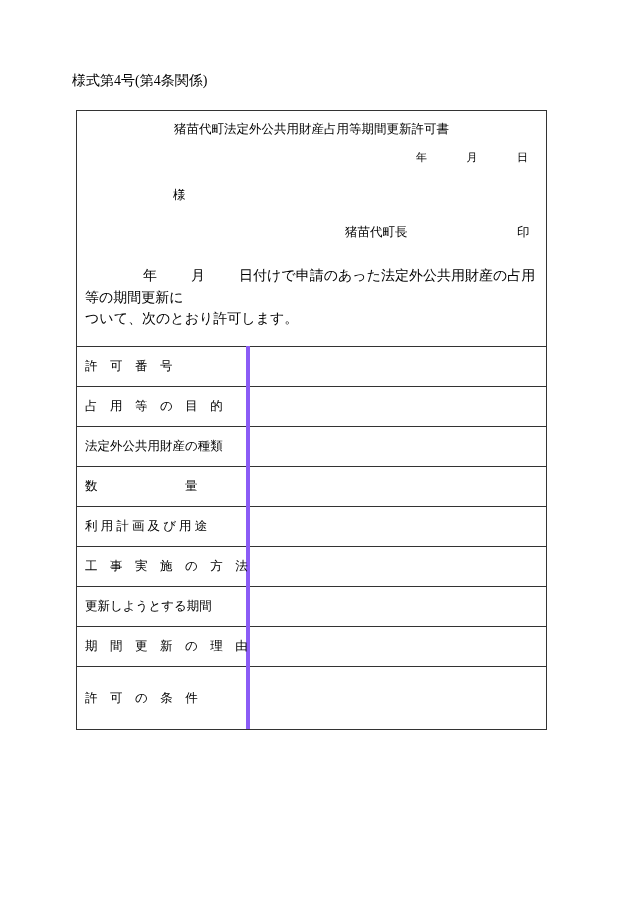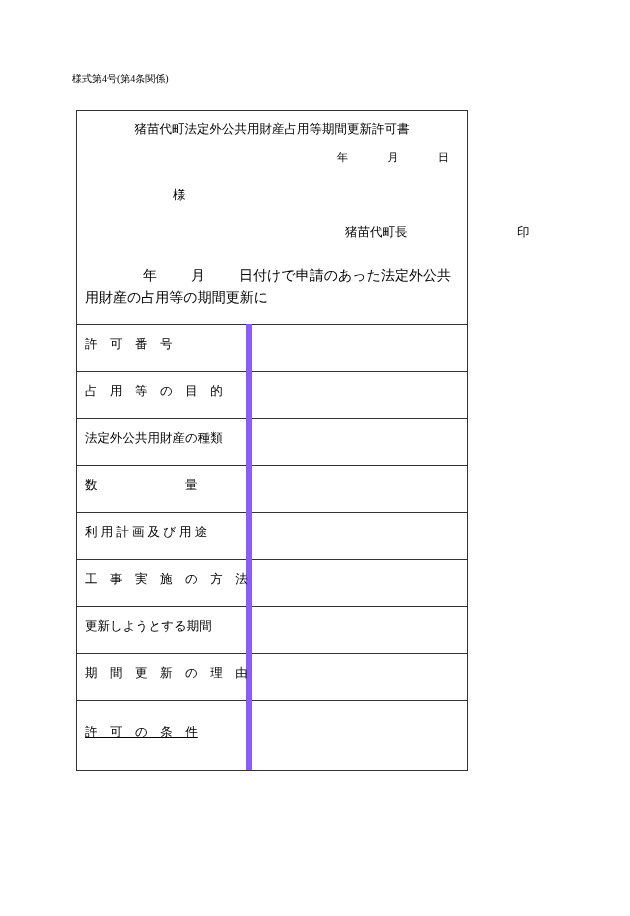--- a/index.html
+++ b/index.html
@@ -20,29 +20,29 @@
     left: 0;
     top: 0;
     width: 630px;
     height: 916px;
     background: #ffffff;
   }
   .form-number {
     position: absolute;
     left: 72px;
     top: 72px;
-    font-size: 10px;
+    font-size: 14px;
     letter-spacing: 0px;
     white-space: nowrap;
   }
   .doc-box {
     position: absolute;
     left: 76px;
     top: 110px;
-    width: 392px;
+    width: 471px;
     border: 1px solid #333333;
     box-sizing: border-box;
     background: #ffffff;
   }
   .head-area {
     position: relative;
     padding: 0;
   }
   .doc-title {
     text-align: center;
@@ -102,33 +102,32 @@
     width: 100%;
     table-layout: fixed;
   }
   table.items td {
     border-top: 1px solid #333333;
     padding: 0;
     vertical-align: middle;
   }
   table.items tr td.label {
     width: 155px;
-    border-right: 6px solid #8b5cf6;
-    font-size: 12.5px;
-    padding: 0 6px 7px 8px;
+    border-right: 4px solid #8b5cf6;
+    font-size: 12.5px;
+    padding: 0 6px 0 8px;
     height: 39px;
     white-space: nowrap;
   }
   table.items tr td.value {
     height: 39px;
   }
   table.items tr.tall td.label,
   table.items tr.tall td.value {
     height: 62px;
-    text-decoration: underline;
   }
 </style>
 </head>
 <body>
 
 <div class="page">
 
   <div class="form-number">様式第4号(第4条関係)</div>
 
   <div class="doc-box">
@@ -149,20 +148,21 @@
         <span>様</span>
       </div>
 
       <div class="issuer-line">
         <span>猪苗代町長</span>
         <span class="seal">印</span>
       </div>
 
       <div class="body-text">
         <span class="indent"></span><span>年</span><span class="sp"></span><span>月</span><span class="sp"></span><span>日付けで申請のあった法定外公共用財産の占用等の期間更新に</span>
+        <span class="l2">ついて、次のとおり許可します。</span>
       </div>
 
       <div class="spacer"></div>
     </div>
 
     <table class="items">
       <tbody>
         <tr>
           <td class="label">許　可　番　号</td>
           <td class="value"></td>

